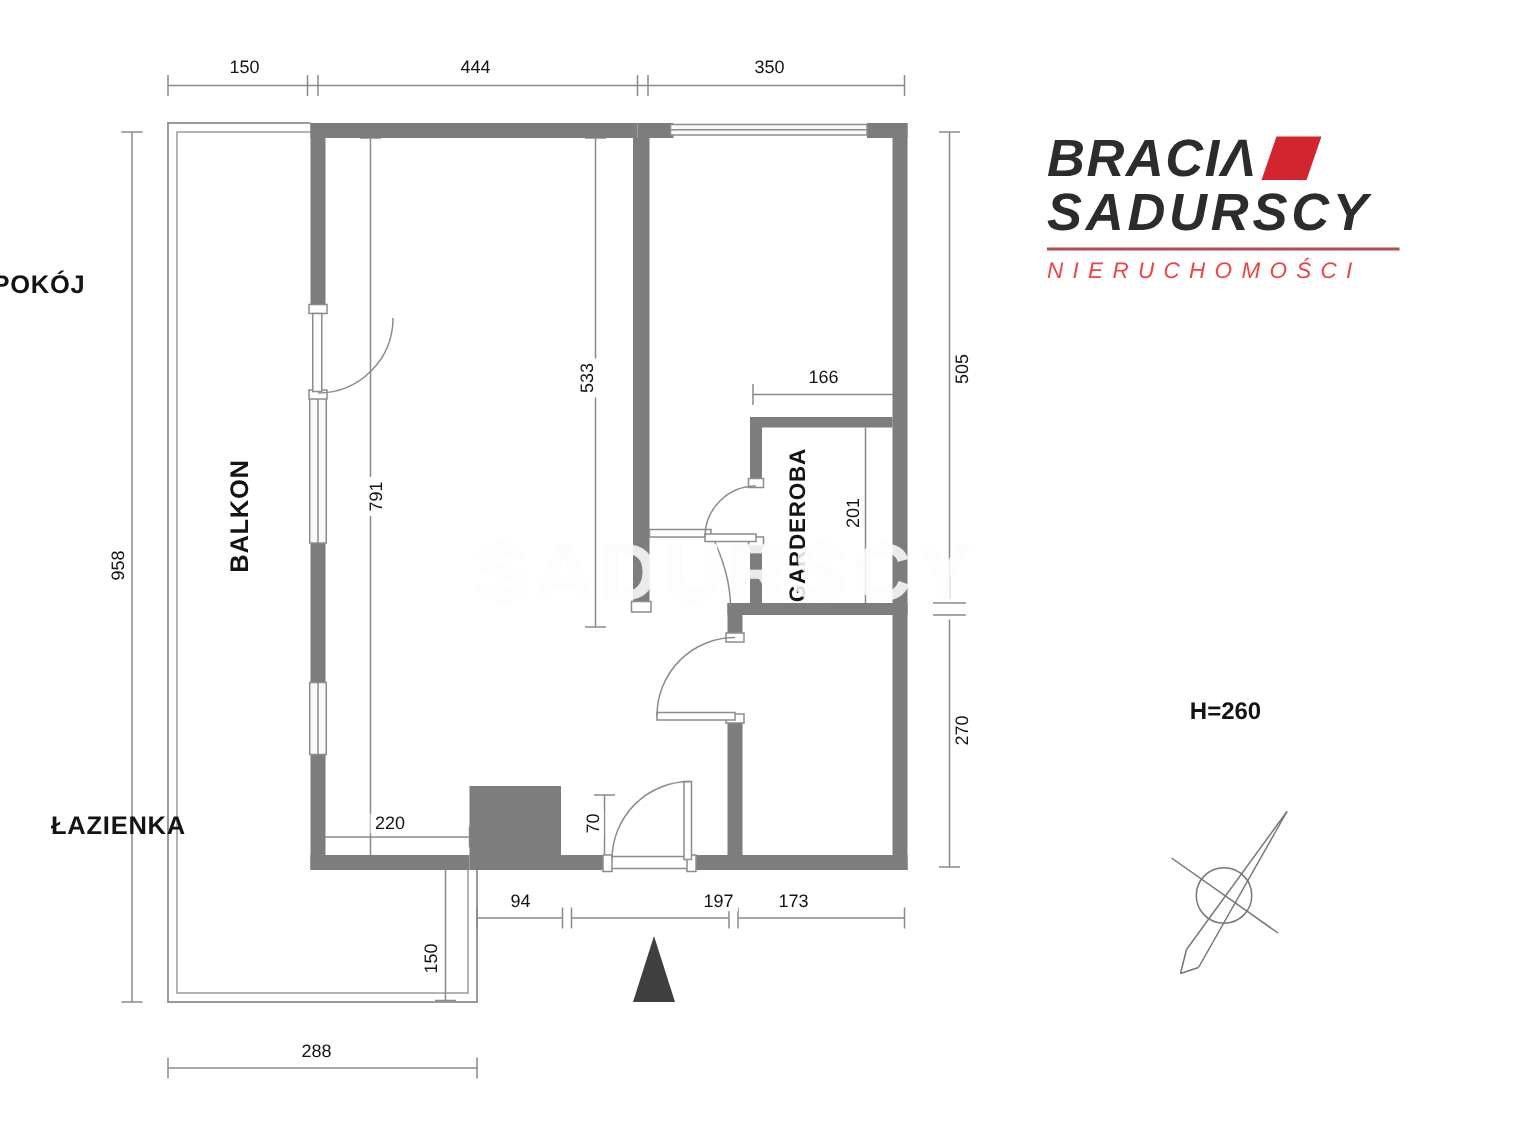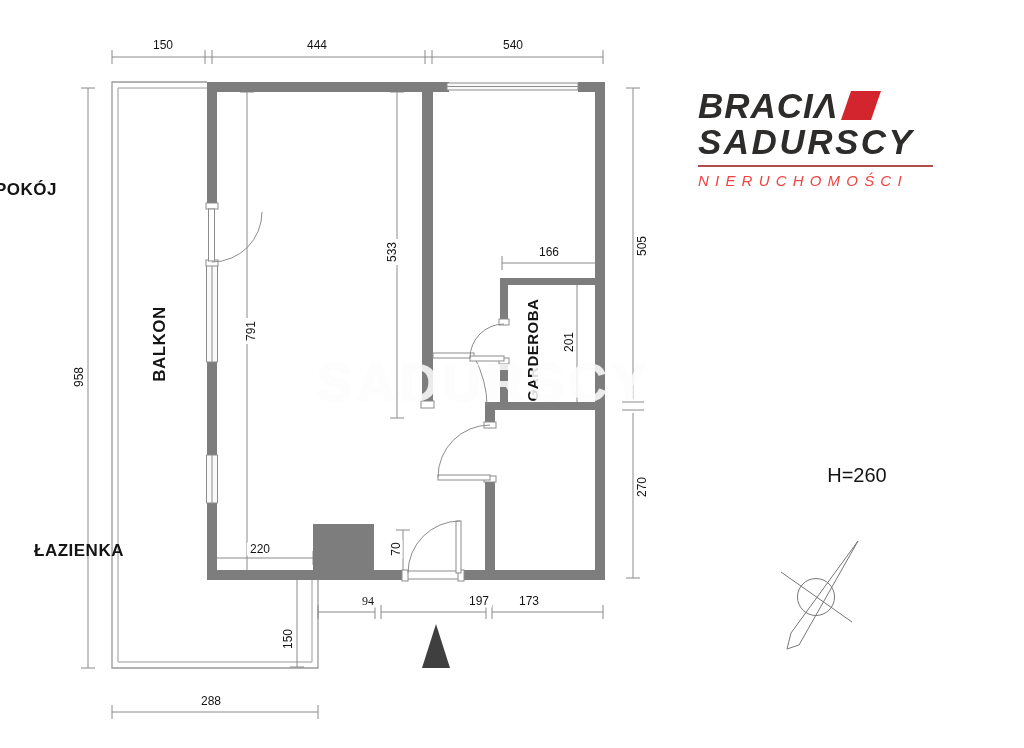--- a/index.html
+++ b/index.html
@@ -4,21 +4,21 @@
 <style>
   html,body{margin:0;padding:0;background:#fff;}
   #stage{position:relative;width:1024px;height:748px;background:#ffffff;overflow:hidden;
          font-family:"Liberation Sans","DejaVu Sans",sans-serif;}
   #plan-svg{position:absolute;left:0;top:0;}
   .lbl{position:absolute;color:#141414;white-space:nowrap;transform:translate(-50%,-50%);}
   .room{font-size:17px;font-weight:bold;letter-spacing:.5px;}
   .room-sm{font-size:15px;font-weight:bold;letter-spacing:.5px;}
   .vert{transform:translate(-50%,-50%) rotate(-90deg);}
   .dim{font-size:12px;background:#fff;padding:0 3px;line-height:13px;}
-  .hnote{font-size:20px;font-weight:normal;margin-left:40px;}
+  .hnote{font-size:16px;font-weight:bold;}
   .watermark{position:absolute;left:295px;top:351px;width:378px;text-align:center;
              font-size:54px;font-weight:bold;letter-spacing:4px;color:rgba(255,255,255,.82);
              text-shadow:0 0 1px rgba(210,210,210,.25);z-index:6;pointer-events:none;}
   
   .logo{position:absolute;left:698px;top:88px;width:235px;color:#2d2c2b;font-style:italic;}
   .logo-row1{display:flex;align-items:flex-start;}
   .logo-line1,.logo-line2{font-size:35px;font-weight:bold;letter-spacing:1px;line-height:36px;}
   .logo-line2{letter-spacing:2.5px;}
   .logo-flag{width:30px;height:29px;background:#d2252e;transform:skewX(-19deg);
              margin-left:8px;margin-top:3px;}
@@ -172,32 +172,32 @@
 
   <div class="lbl room z" style="left:313px;top:168px;">SALON</div>
   <div class="lbl room z" style="left:507px;top:170px;">POKÓJ</div>
   <div class="lbl room vert" style="left:160px;top:344px;">BALKON</div>
   <div class="lbl room z" style="left:317px;top:455px;">KUCHNIA</div>
   <div class="lbl room-sm vert" style="left:532px;top:350px;">GARDEROBA</div>
   <div class="lbl room z" style="left:546px;top:491px;">ŁAZIENKA</div>
 
   <div class="lbl dim" style="left:163px;top:45px;">150</div>
   <div class="lbl dim" style="left:317px;top:45px;">444</div>
-  <div class="lbl dim" style="left:513px;top:45px;">540</div>
+  <div class="lbl dim" style="left:513px;top:45px;">350</div>
   <div class="lbl dim vert" style="left:79px;top:377px;">958</div>
   <div class="lbl dim vert" style="left:251px;top:331px;">791</div>
   <div class="lbl dim vert" style="left:392px;top:252px;">533</div>
   <div class="lbl dim vert" style="left:642px;top:246px;">505</div>
   <div class="lbl dim" style="left:549px;top:252px;">166</div>
   <div class="lbl dim vert" style="left:569px;top:342px;">201</div>
   <div class="lbl dim vert" style="left:642px;top:487px;">270</div>
   <div class="lbl dim" style="left:260px;top:549px;">220</div>
   <div class="lbl dim vert" style="left:396px;top:549px;">70</div>
   <div class="lbl dim vert" style="left:288px;top:639px;">150</div>
-  <div class="lbl dim" style="left:368px;top:601px;font-family:Liberation Serif, serif;">94</div>
+  <div class="lbl dim" style="left:347px;top:601px;">94</div>
   <div class="lbl dim" style="left:433px;top:601px;margin-left:46px;">197</div>
   <div class="lbl dim" style="left:529px;top:601px;">173</div>
   <div class="lbl dim" style="left:211px;top:701px;">288</div>
 
   <div class="lbl hnote" style="left:817px;top:475px;">H=260</div>
 
   <div class="watermark">SADURSCY</div>
 
   <div class="logo">
     <div class="logo-row1">

